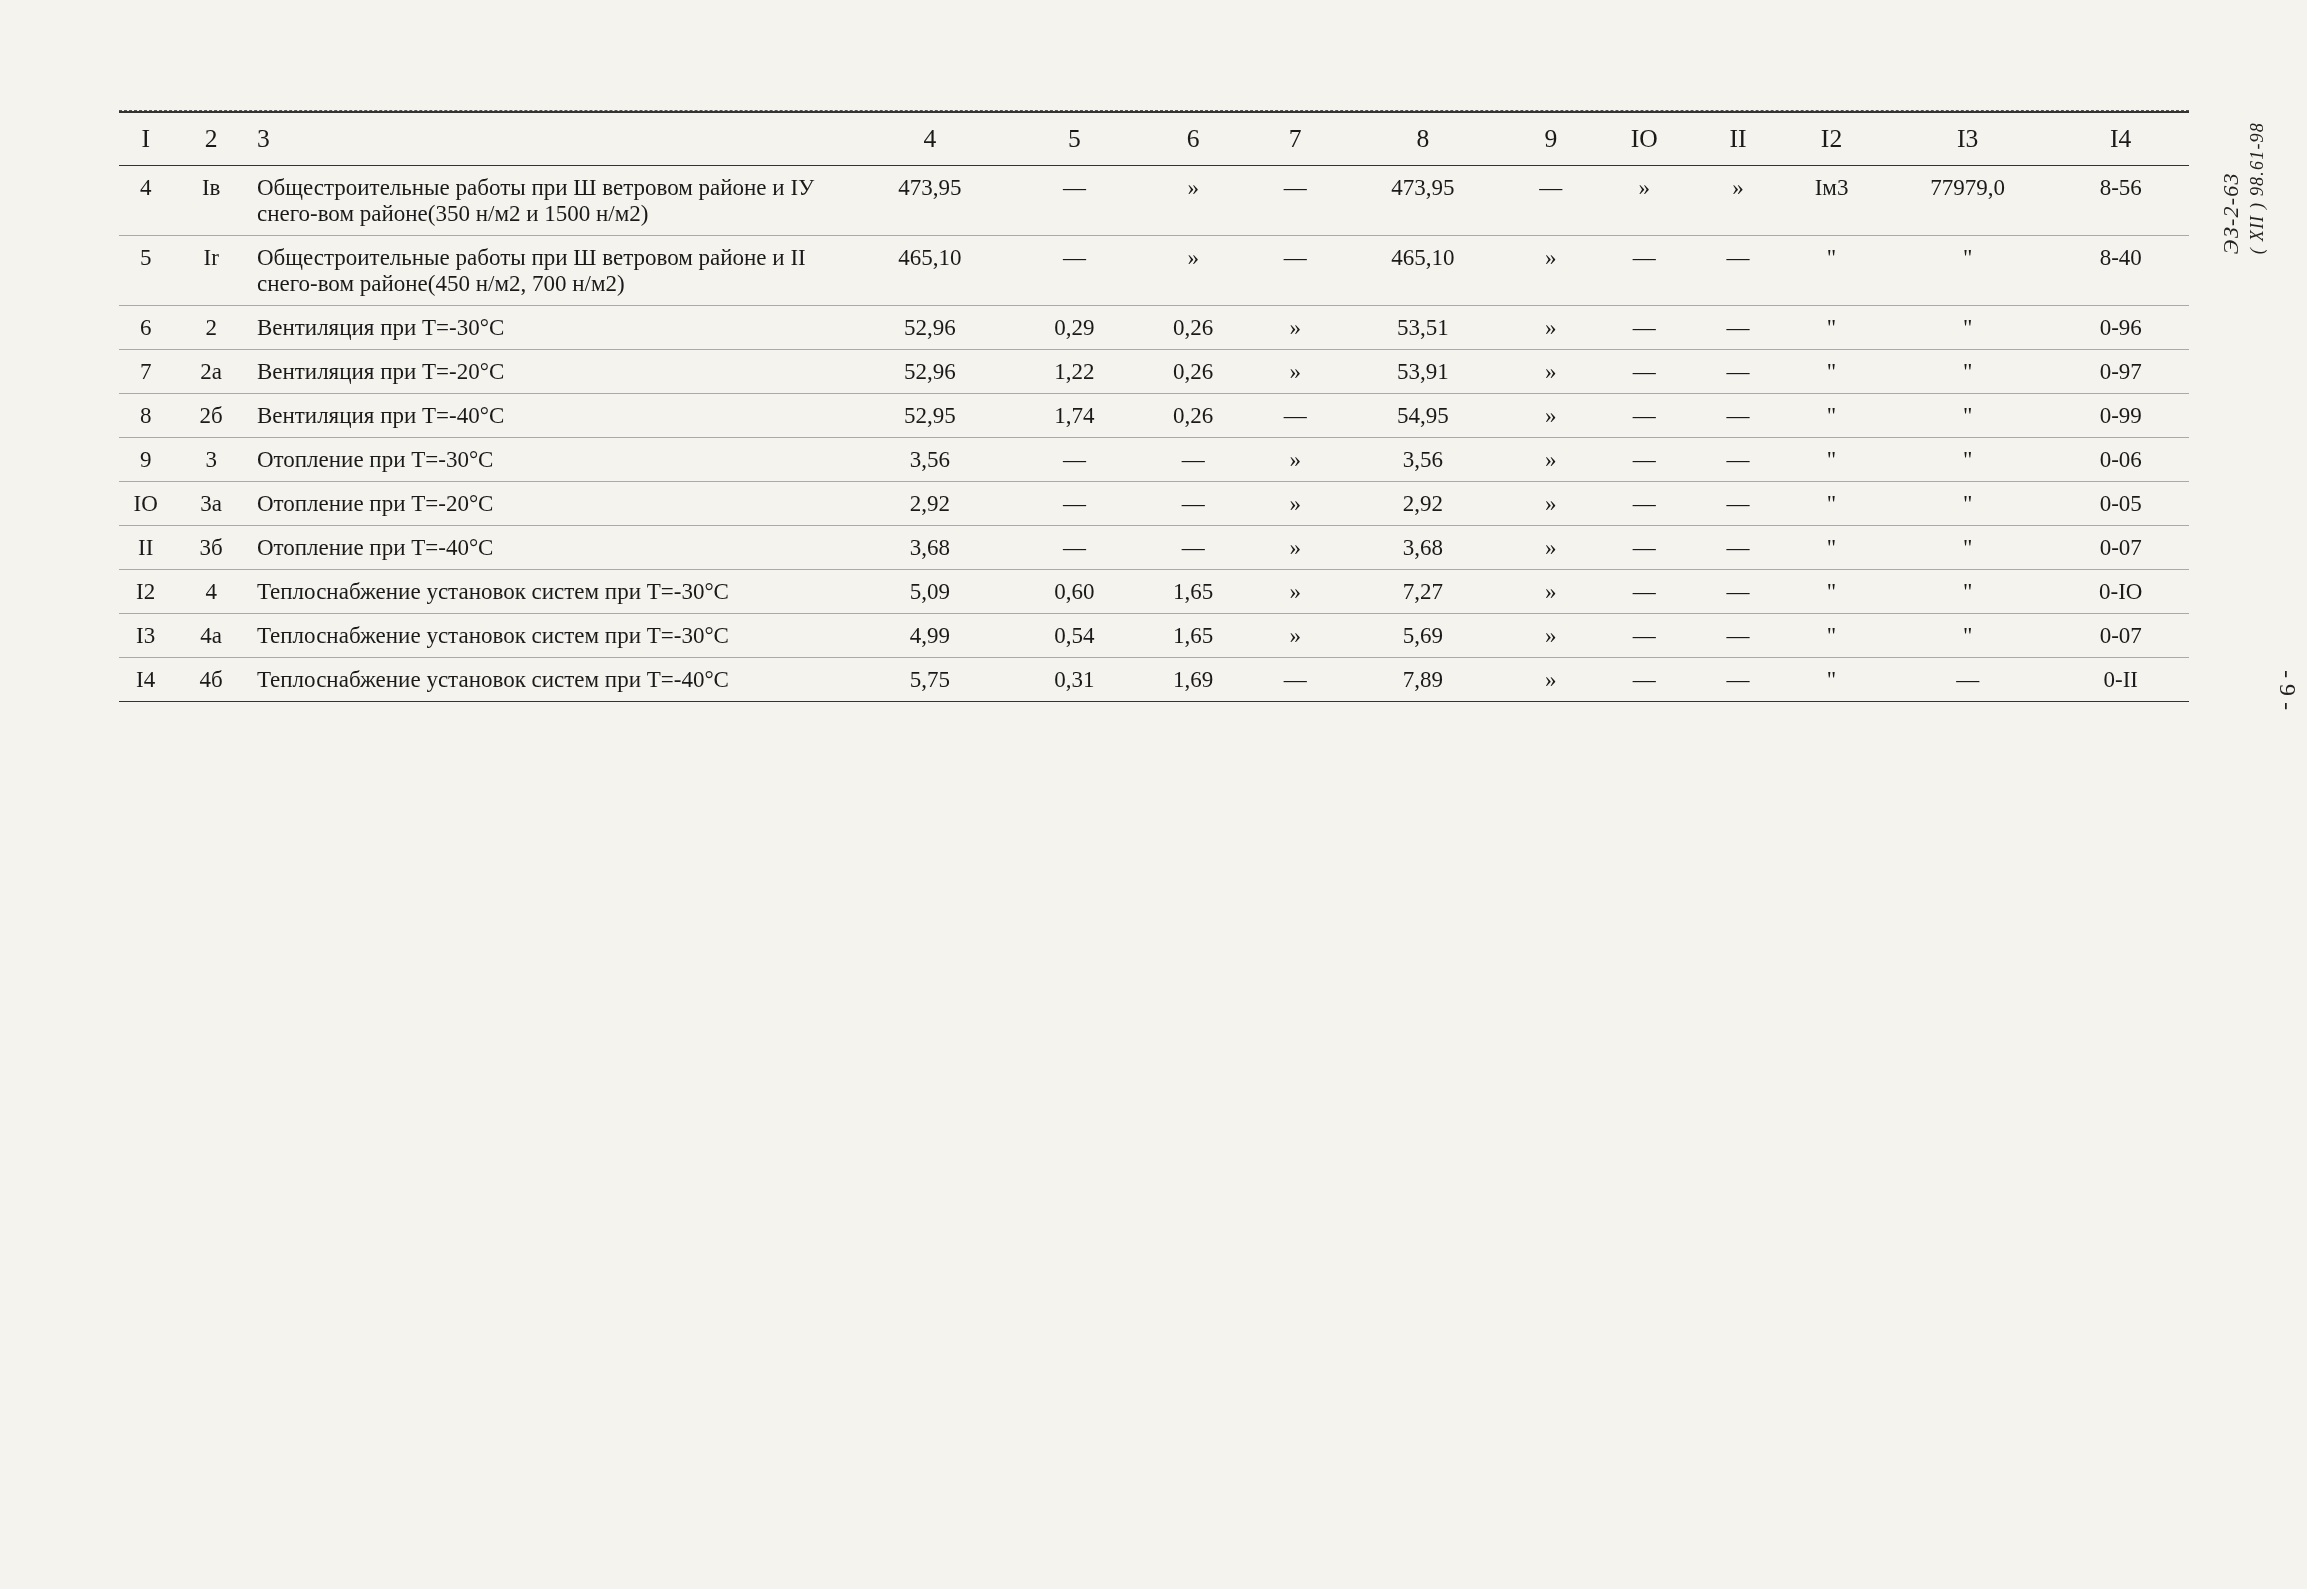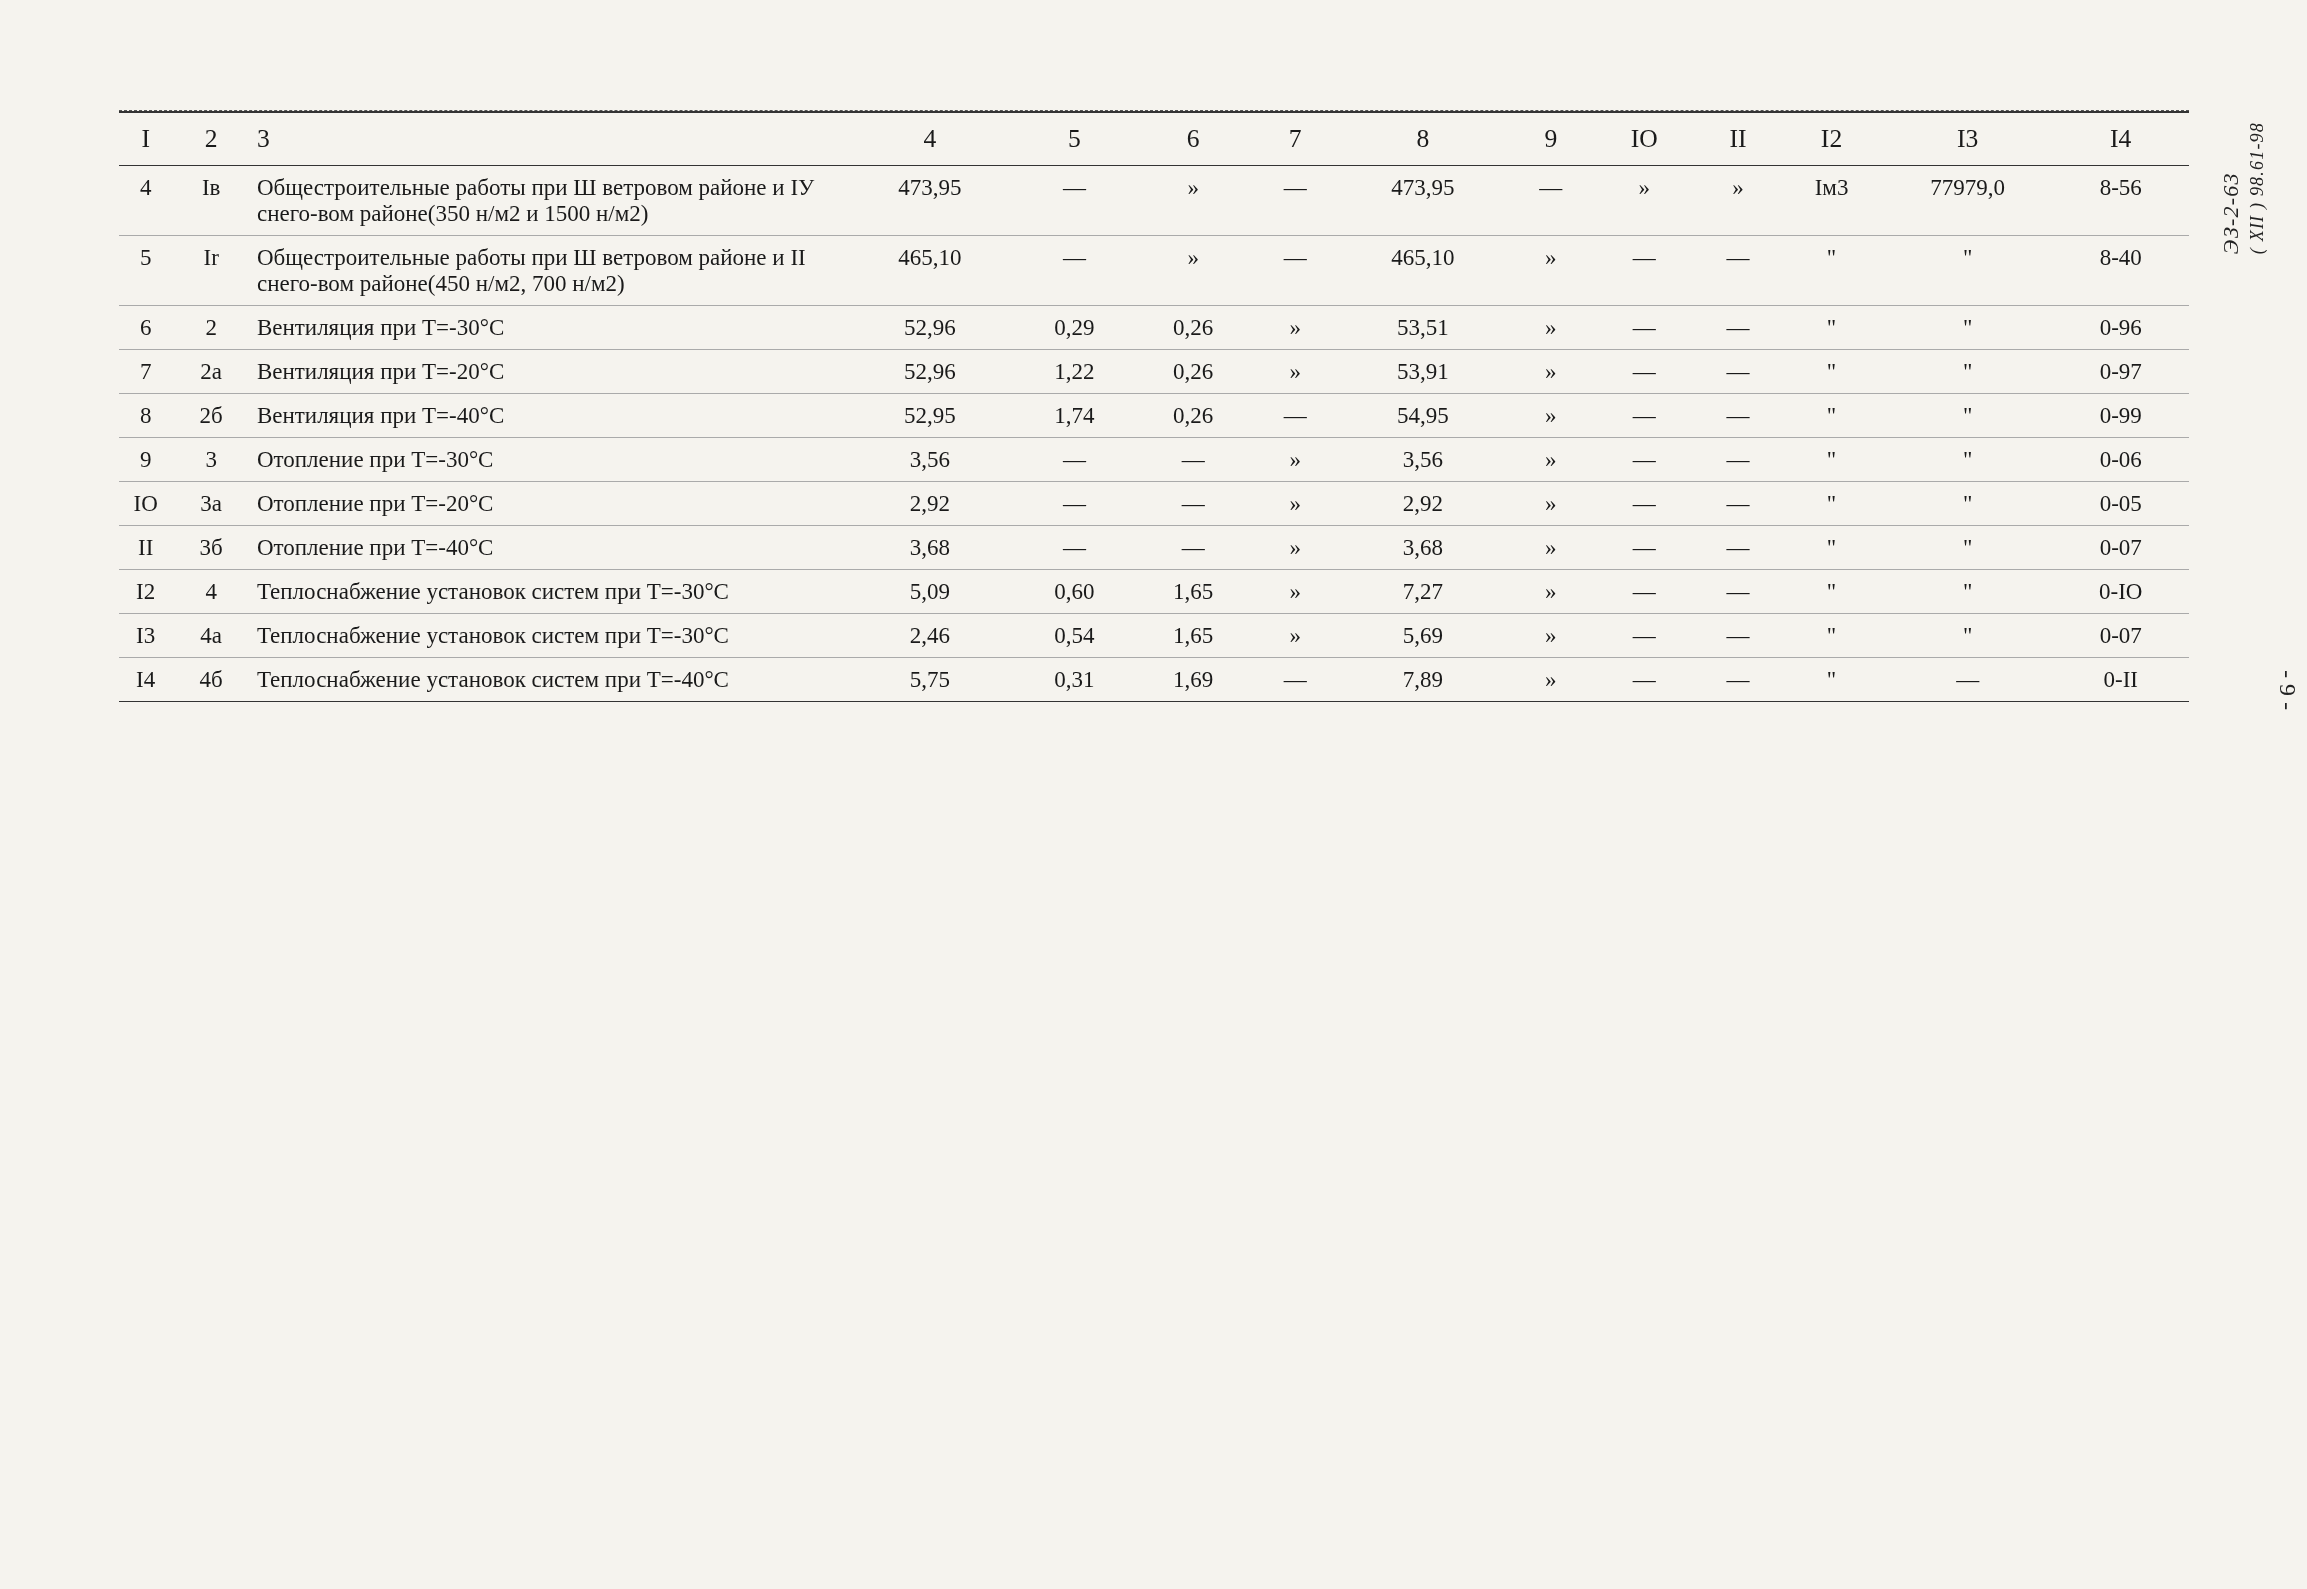--- a/index.html
+++ b/index.html
@@ -256,21 +256,21 @@
           <td class="col-10">—</td>
           <td class="col-11">—</td>
           <td class="col-12">"</td>
           <td class="col-13">"</td>
           <td class="col-14">0-IO</td>
         </tr>
         <tr>
           <td class="col-1">I3</td>
           <td class="col-2">4а</td>
           <td class="col-3">Теплоснабжение установок систем при Т=-30°С</td>
-          <td class="col-4">2,46</td>
+          <td class="col-4">4,99</td>
           <td class="col-5">0,54</td>
           <td class="col-6">1,65</td>
           <td class="col-7">»</td>
           <td class="col-8">5,69</td>
           <td class="col-9">»</td>
           <td class="col-10">—</td>
           <td class="col-11">—</td>
           <td class="col-12">"</td>
           <td class="col-13">"</td>
           <td class="col-14">0-07</td>

